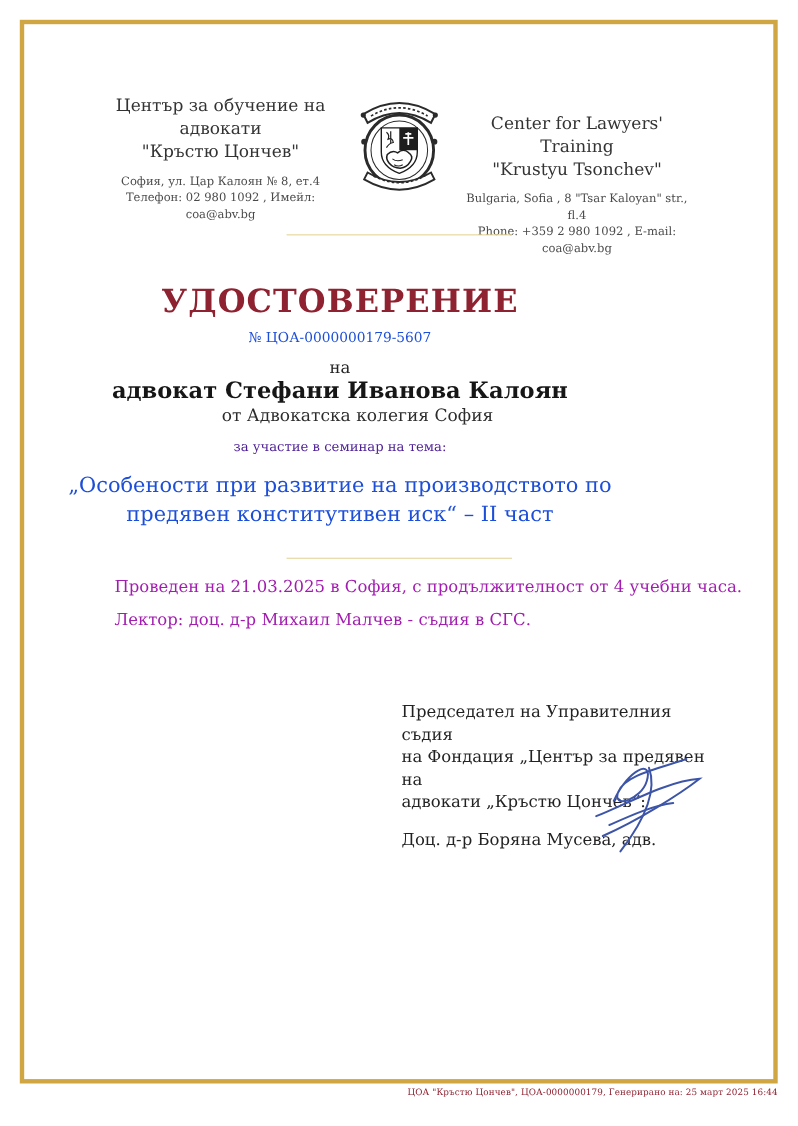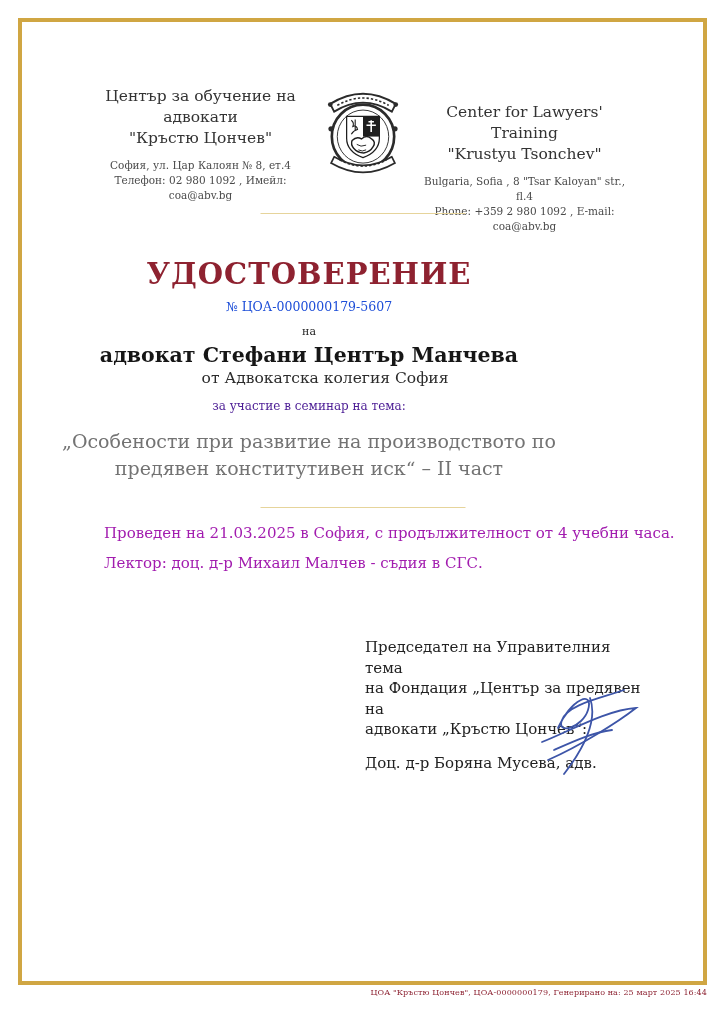--- a/index.html
+++ b/index.html
@@ -21,25 +21,25 @@
   .org-sub  { margin-top:9px; font-size:10.5px; line-height:15px; color:#4a4a4a; }
   .crest { width:78px; flex:0 0 78px; margin-top:-4px; }
   
   .divider { position:absolute; left:50%; transform:translateX(-50%); width:205px; border-top:1.5px solid #e6d49b; }
   .divider-1 { top:213px; }
   .divider-2 { top:507px; }
   
   .c { position:absolute; left:0; width:618px; text-align:center; }
   .title { top:257px; font-size:29px; font-weight:bold; letter-spacing:1px; color:#8e2230; }
   .cert-no { top:299px; font-size:12.5px; color:#1d4ed8; }
-  .to-label { top:325px; font-size:11px; color:#222; }
+  .to-label { top:325px; font-size:15px; color:#222; }
   .recipient { top:343px; font-size:20.5px; font-weight:bold; color:#161616; }
   .affiliation { top:369px; font-size:15.5px; color:#2c2c2c;padding-left:32px; }
   .participation { top:399px; font-size:12px; color:#4c1d95; }
-  .topic { top:428px; font-size:19px; line-height:26.5px; color:#737373; }
+  .topic { top:428px; font-size:19px; line-height:26.5px; color:#1d4ed8; }
   
   .details { position:absolute; left:104px; font-size:15px; color:#a21caf; }
   .details-1 { top:524px; }
   .details-2 { top:554px; }
   
   .sig-block { position:absolute; left:365px; top:637px; width:280px; font-size:15px; line-height:20.5px; color:#222; }
   .signatory { margin-top:13px; }
   .signature-svg { position:absolute; left:528px; top:680px; pointer-events:none; }
   
   .footer {
@@ -103,33 +103,33 @@
       </div>
     </div>
   </div>
 
   <div class="divider divider-1"></div>
   <div class="divider divider-2"></div>
 
   <div class="c title">УДОСТОВЕРЕНИЕ</div>
   <div class="c cert-no">№ ЦОА-0000000179-5607</div>
   <div class="c to-label">на</div>
-  <div class="c recipient">адвокат Стефани Център Манчева</div>
+  <div class="c recipient">адвокат Стефани Иванова Калоян</div>
   <div class="c affiliation">от Адвокатска колегия София</div>
   <div class="c participation">за участие в семинар на тема:</div>
   <div class="c topic">
     <div>„Особености при развитие на производството по</div>
     <div>предявен конститутивен иск“ – II част</div>
   </div>
 
   <div class="details details-1">Проведен на 21.03.2025 в София, с продължителност от 4 учебни часа.</div>
   <div class="details details-2">Лектор: доц. д-р Михаил Малчев - съдия в СГС.</div>
 
   <div class="sig-block">
-    <div>Председател на Управителния тема</div>
+    <div>Председател на Управителния съдия</div>
     <div>на Фондация „Център за предявен на</div>
     <div>адвокати „Кръстю Цончев“:</div>
     <div class="signatory">Доц. д-р Боряна Мусева, адв.</div>
   </div>
 
   <div class="signature-svg">
     <svg viewBox="0 0 120 100" width="120" height="100" aria-hidden="true">
       <g fill="none" stroke="#3d55a8" stroke-width="1.8" stroke-linecap="round">
         <path d="M30 48 C 44 18, 66 10, 60 30 C 55 47, 28 56, 34 40 C 40 24, 74 18, 96 10"></path>
         <path d="M14 62 C 40 52, 78 30, 108 28 C 90 42, 52 66, 20 80"></path>

